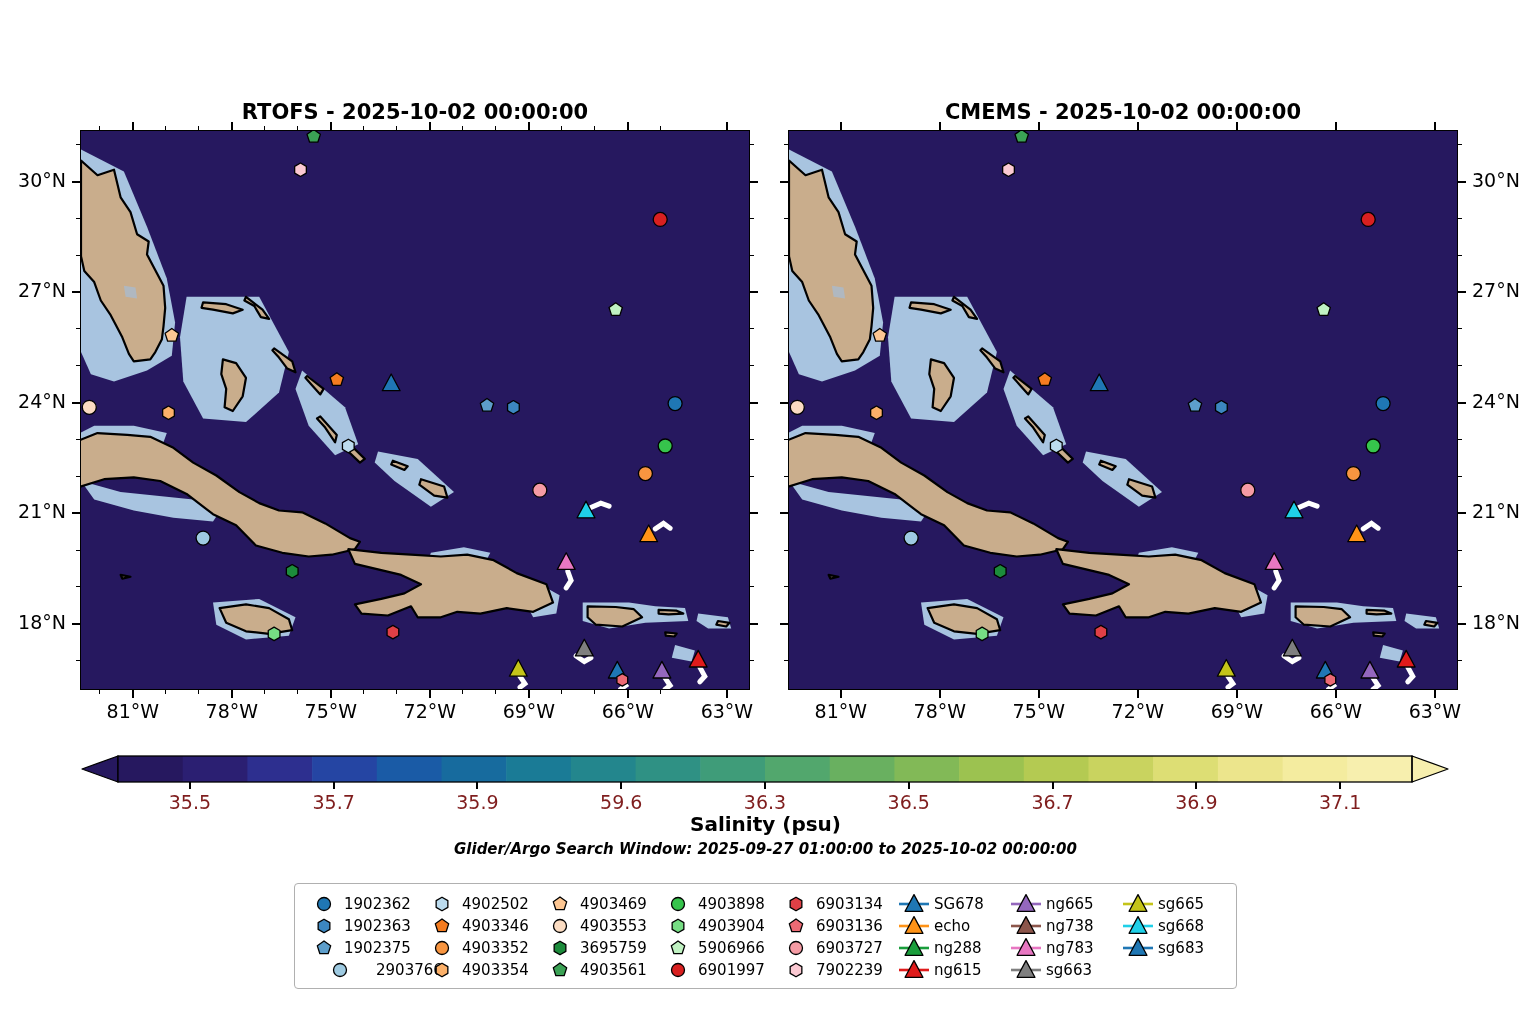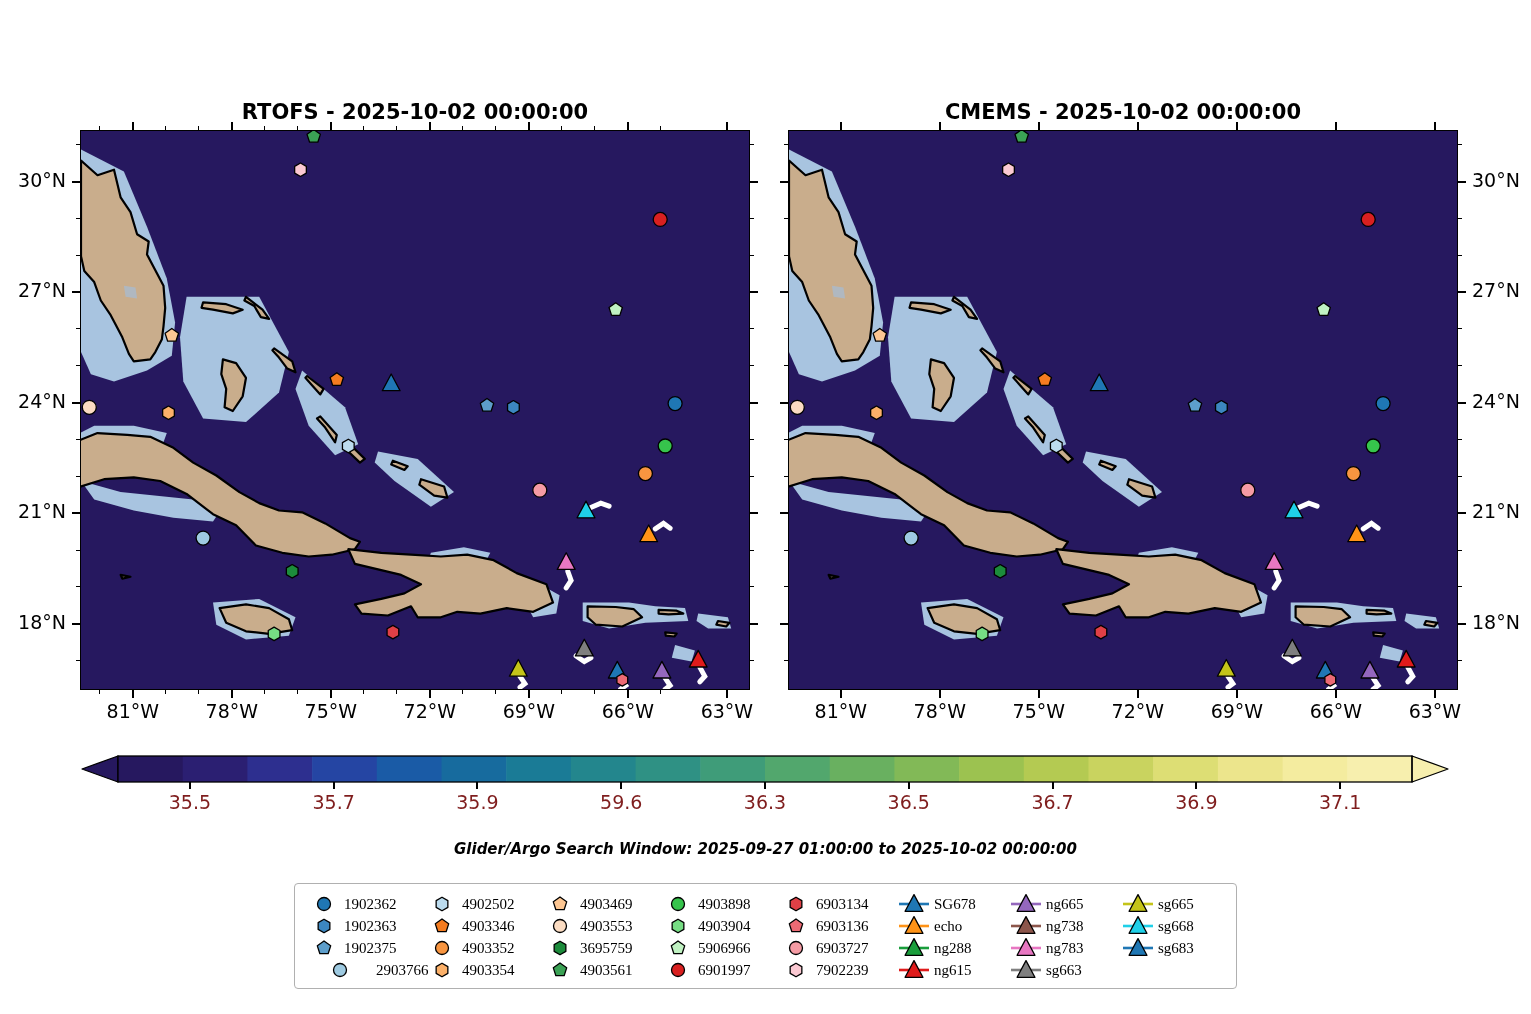--- a/index.html
+++ b/index.html
@@ -117,21 +117,20 @@
     width: 34px;
     height: 22px;
     flex: 0 0 34px;
     position: relative;
   }
   .leg-text {
     font-size: 15px;
     color: #000;
     white-space: nowrap;
     padding-left: 3px;
-    font-family: Liberation Serif, serif;
   }
 </style>
 </head>
 <body>
 
 <div id="figure">
   <div id="panels-host">
       <div class="panel-title" style="left: 80px; top: 100px; width: 670px;">RTOFS - 2025-10-02 00:00:00</div>
       <div class="axes" style="left: 80px; top: 130px; width: 670px; height: 560px;">
         <svg width="670" height="560" viewBox="0 0 670 560">
@@ -869,20 +868,21 @@
       <div class="cbar-tick-label" style="left: 715px; top: 791px; width: 100px;">36.3</div>
       <div class="tickmark" style="left: 907.778px; top: 782px; width: 2px; height: 7px;"></div>
       <div class="cbar-tick-label" style="left: 858.778px; top: 791px; width: 100px;">36.5</div>
       <div class="tickmark" style="left: 1051.56px; top: 782px; width: 2px; height: 7px;"></div>
       <div class="cbar-tick-label" style="left: 1002.56px; top: 791px; width: 100px;">36.7</div>
       <div class="tickmark" style="left: 1195.33px; top: 782px; width: 2px; height: 7px;"></div>
       <div class="cbar-tick-label" style="left: 1146.33px; top: 791px; width: 100px;">36.9</div>
       <div class="tickmark" style="left: 1339.11px; top: 782px; width: 2px; height: 7px;"></div>
       <div class="cbar-tick-label" style="left: 1290.11px; top: 791px; width: 100px;">37.1</div>
     </div>
+  <div class="cbar-axis-label" style="top:812px;">Salinity (psu)</div>
   <div class="cbar-sub-label" style="top:840px;">Glider/Argo Search Window: 2025-09-27 01:00:00 to 2025-10-02 00:00:00</div>
   <div id="legend" style="left: 294px; top: 883px; width: 943px; height: 106px;">
     <div id="legend-grid">
         <div class="leg-entry" style="left: 12px; top: 9px;">
           <div class="leg-marker"><svg width="34" height="22" viewBox="0 0 34 22">
               <g transform="translate(17,11)">
                 <circle cx="0" cy="0" r="6.50" fill="#1f77b4" stroke="#000" stroke-width="1.3"></circle>
               </g>
             </svg></div>
           <span class="leg-text">1902362</span>

